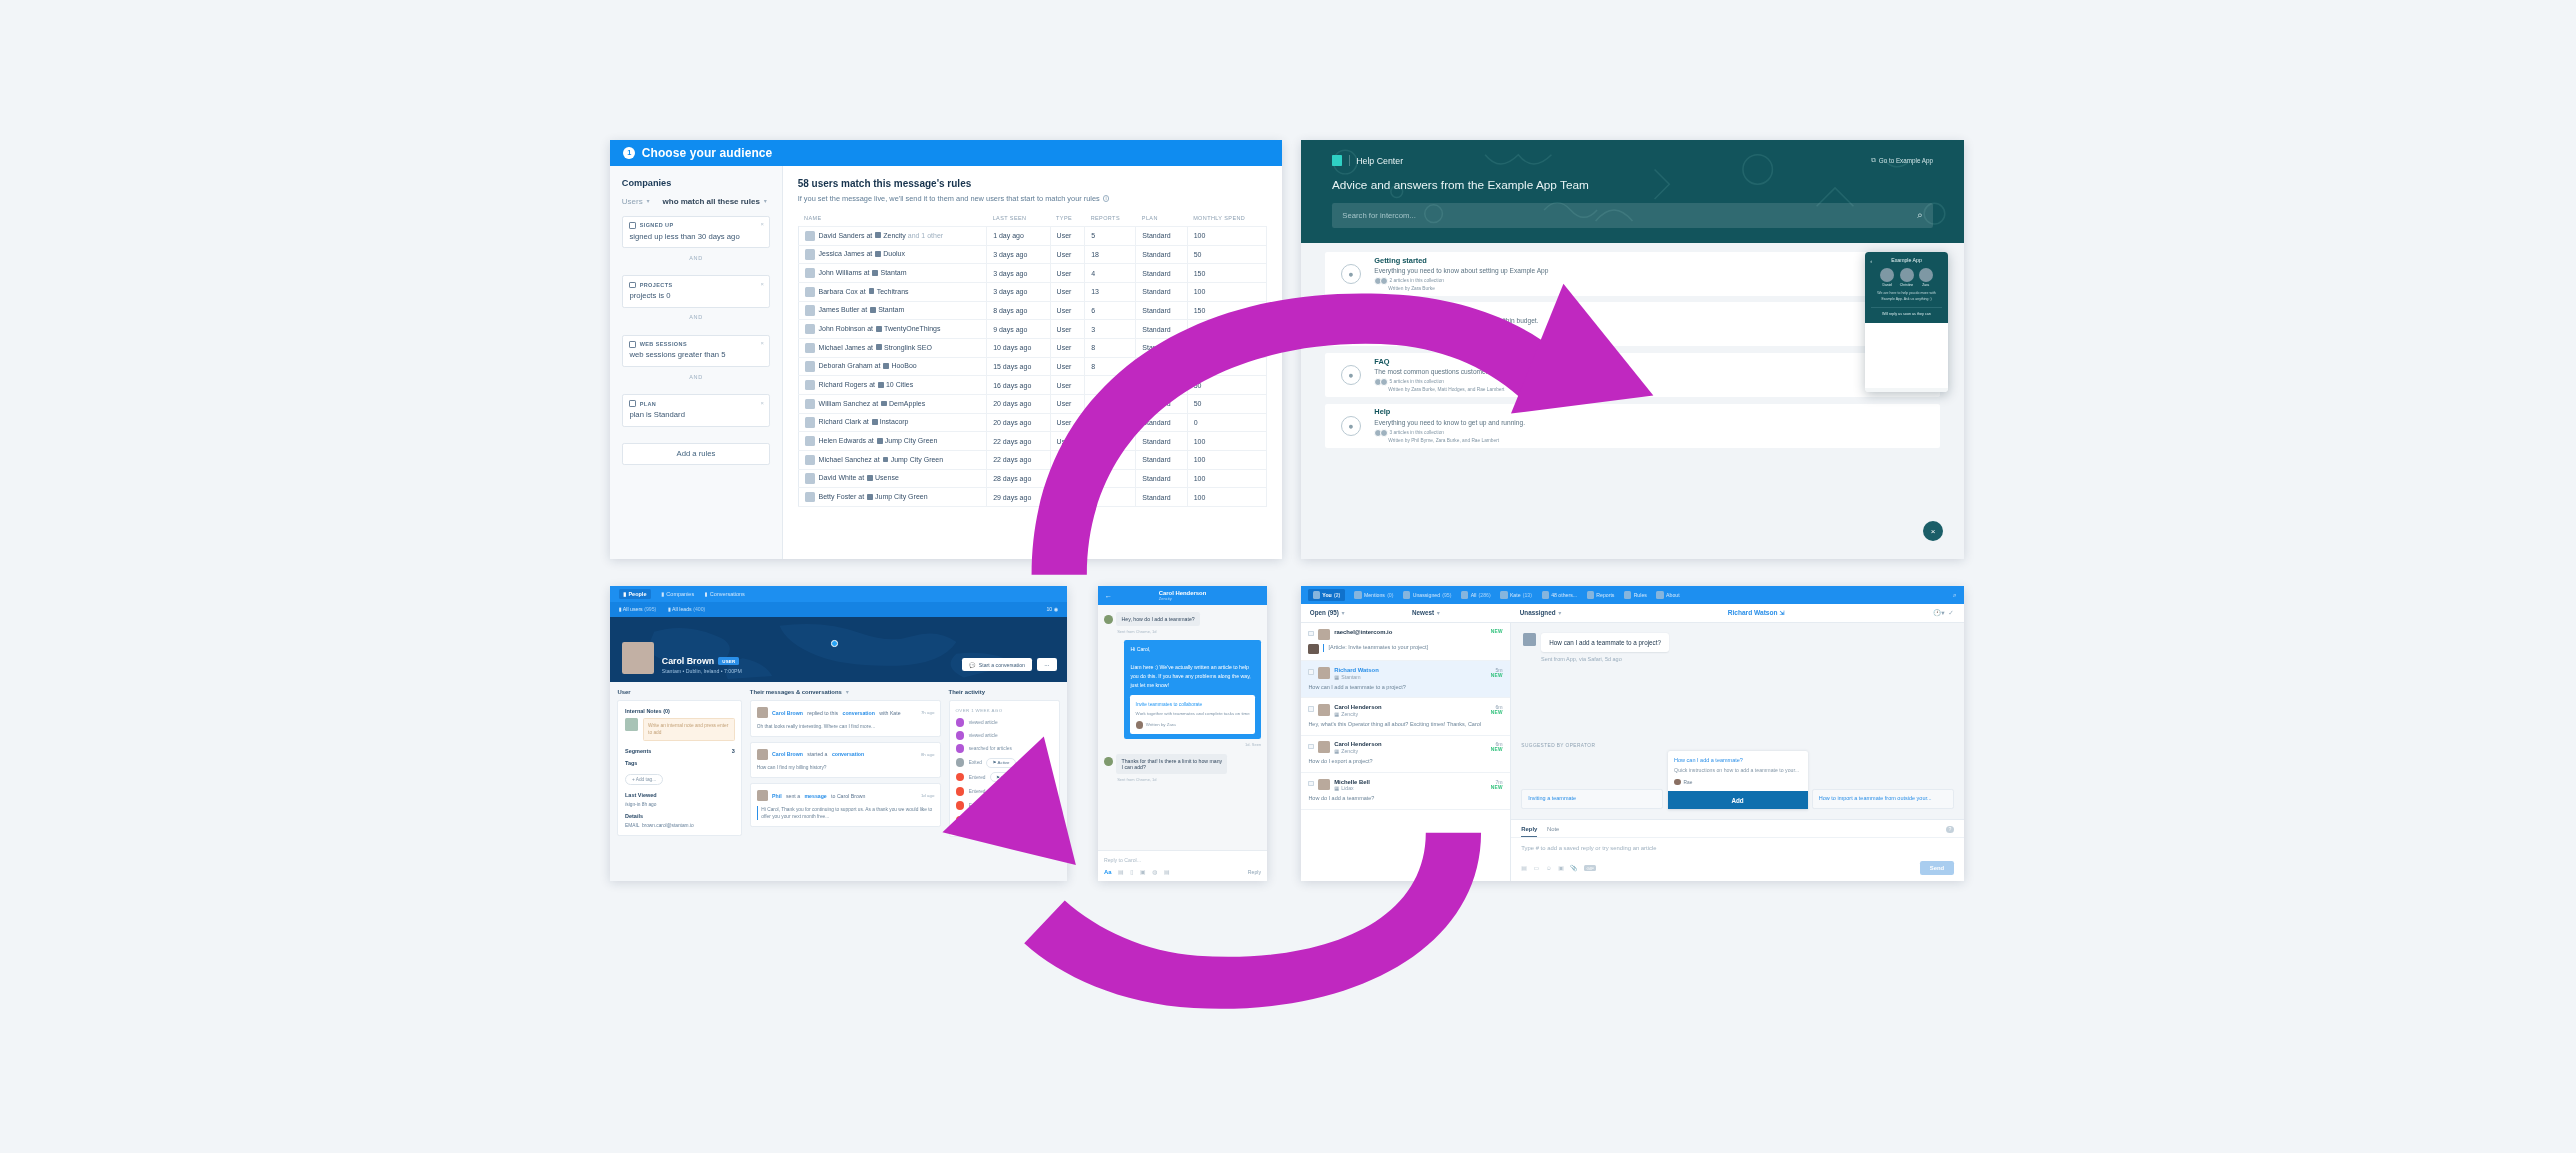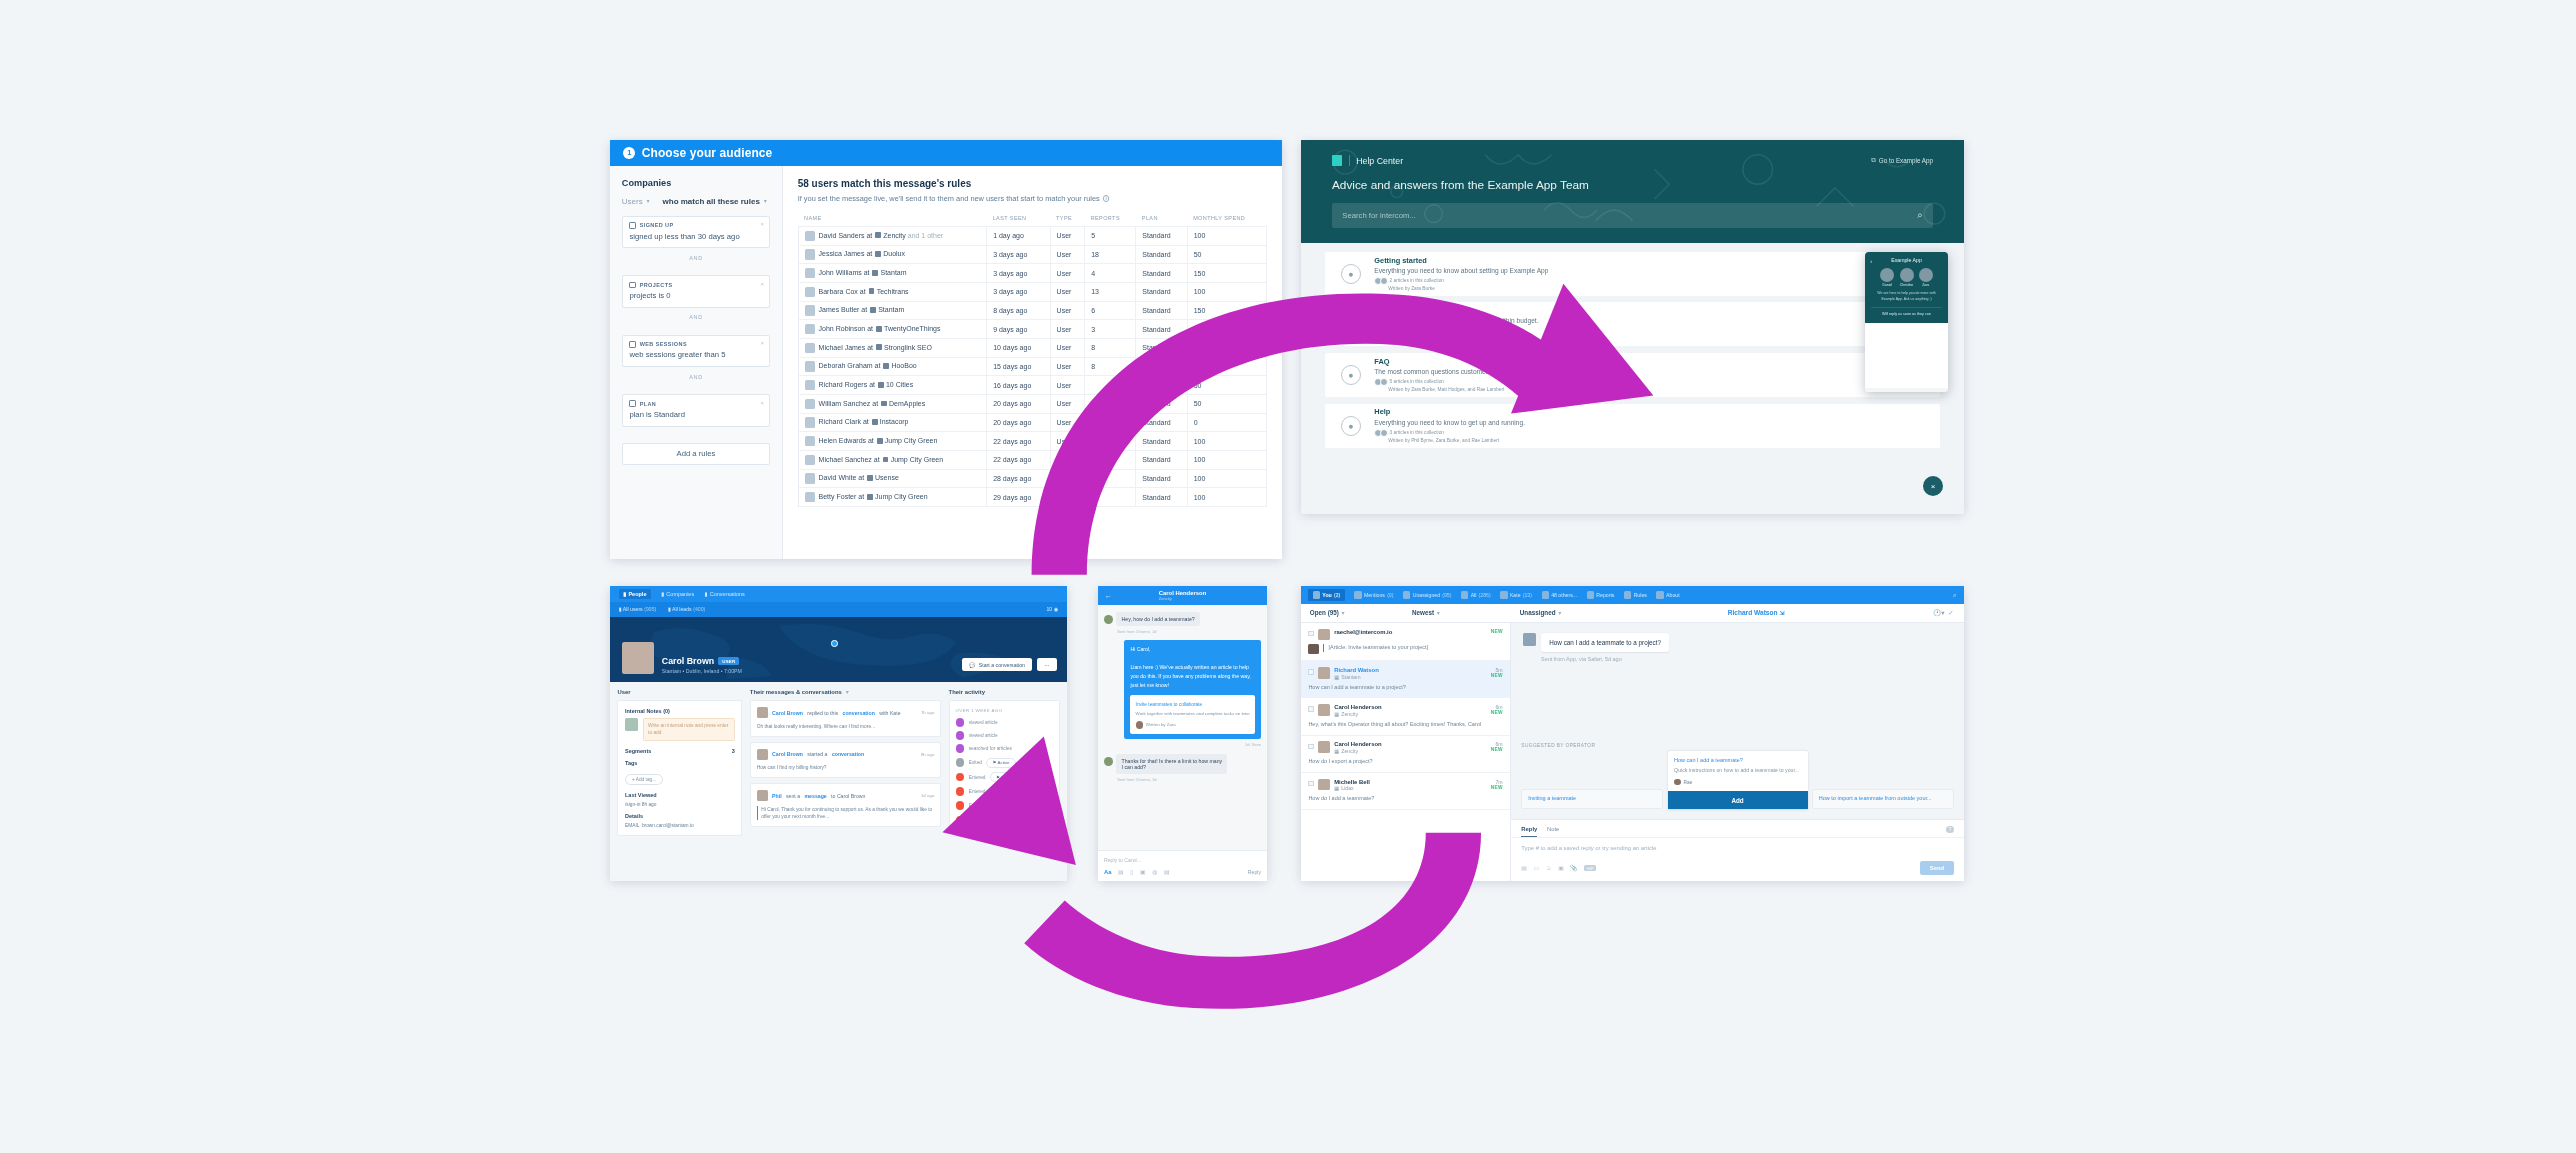--- a/index.html
+++ b/index.html
@@ -34,21 +34,21 @@
   .info-dot { width:6.6px;height:6.6px;border-radius:50%;border:0.7px solid #9ab0c2; color:#7f97ab; font-size:5.2px; display:inline-flex;align-items:center;justify-content:center;}
   table.users { width:100%; border-collapse:collapse; }
   table.users th { text-align:left; font-size:5.5px; letter-spacing:0.4px; color:#8da0b2; font-weight:normal; padding:0 5.9px 5.2px 5.9px; }
   table.users td { font-size:7px; color:#37506a; padding:3.7px 5.9px; border:0.7px solid #edf1f5; height:15.5px;}
   table.users tr td:first-child { border-left:0.7px solid #e6ecf2;}
   .av { width:10.3px;height:10.3px;border-radius:1.5px;display:inline-block;vertical-align:middle;margin-right:3.7px;background:#b9c8d6;}
   .cobadge{display:inline-block;width:5.9px;height:5.9px;background:#6d8399;margin:0 2.2px -0.7px 2.9px;border-radius:0.7px;}
   .muted { color:#9eb0c0; }
 
   
-  #panelB { left:1301px; top:140px; width:663px; height:374px; background:#f1f4f7;}
+  #panelB { left:1301px; top:140px; width:663px; height:419px; background:#f1f4f7;}
   .hc-hero { height:103px; background:#12545c; position:relative; padding:14.7px 31px; overflow:hidden;}
   .hc-hero .doodle{position:absolute; inset:0; opacity:.13;}
   .hc-brand { display:flex; align-items:center; gap:6.6px; position:relative;}
   .hc-logo { width:10.3px;height:11.8px;background:#2fd0c4; border-radius:0.7px;}
   .hc-sep { width:0.7px;height:11.8px;background:#4e8288;}
   .hc-brand-t { color:#eaf5f6; font-size:8.8px;}
   .hc-go { position:absolute; right:0; top:1.5px; color:#cfe4e6; font-size:6.3px; display:flex; gap:2.9px; align-items:center;}
   .hc-title { color:#e9f4f5; font-size:11.8px; margin:11.8px 0 10.3px; position:relative;}
   .hc-search { background:rgba(255,255,255,.13); height:25px; border-radius:2.2px; display:flex; align-items:center; padding:0 10.3px; position:relative;}
   .hc-search span{ color:#a6c6ca; font-size:7.7px;}

